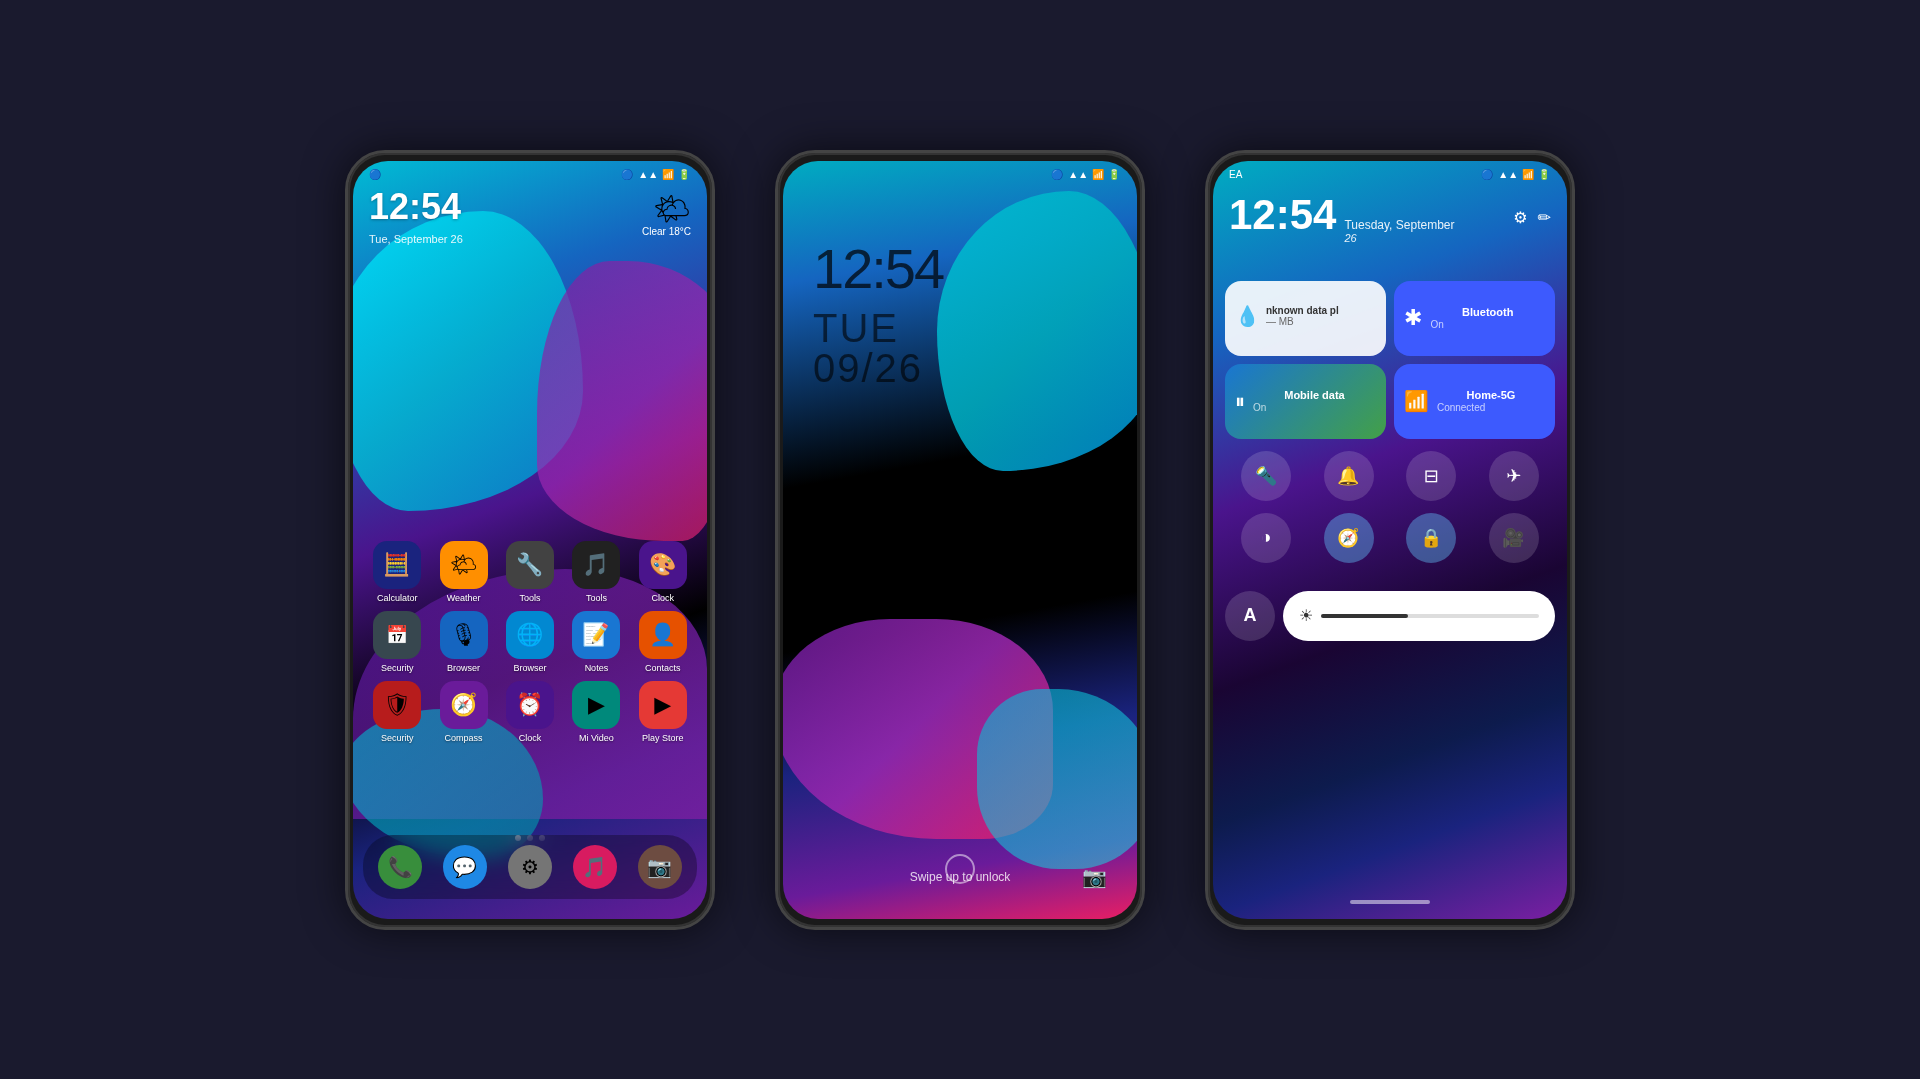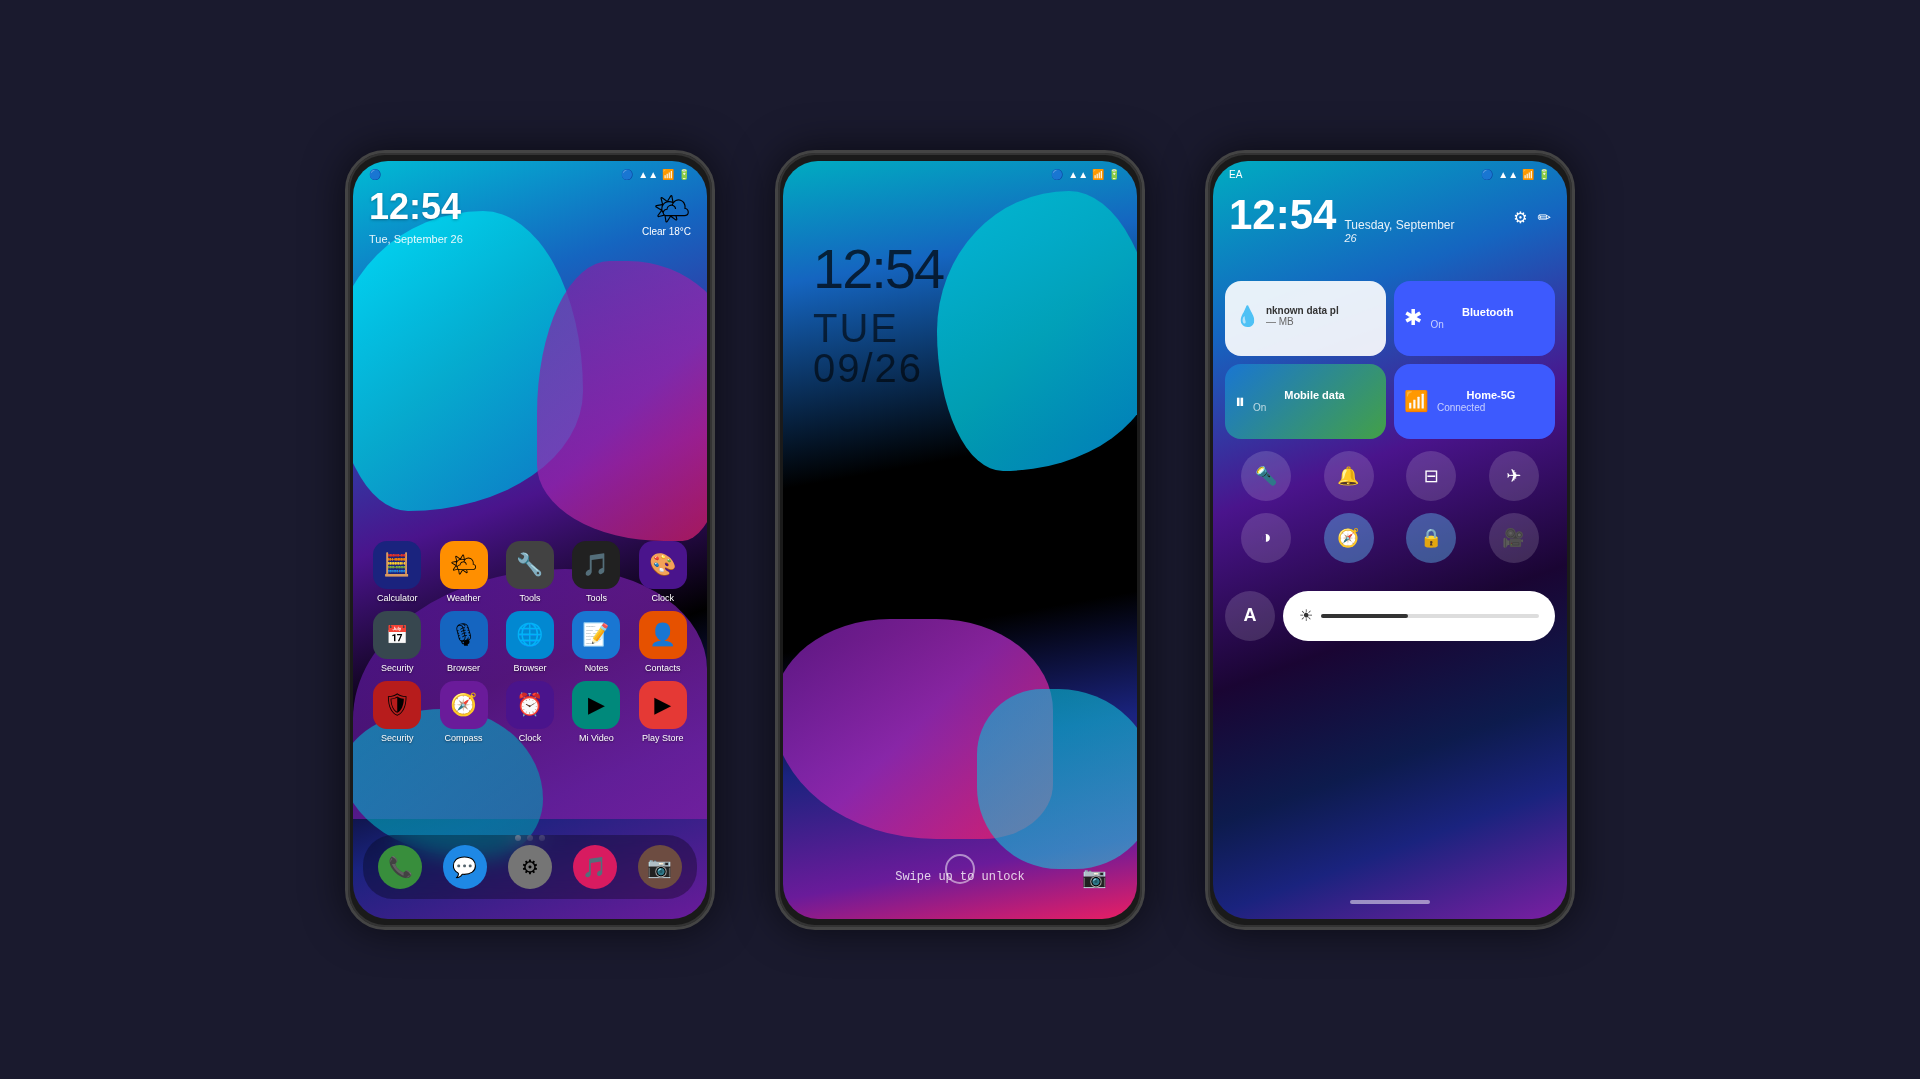--- a/index.html
+++ b/index.html
@@ -296,21 +296,20 @@
     }
 
     .phone2-swipe {
       position: absolute;
       bottom: 35px;
       left: 50%;
       transform: translateX(-50%);
       color: rgba(255,255,255,0.8);
       font-size: 12px;
       white-space: nowrap;
-      font-family: Liberation Mono, monospace;
     }
 
     .phone2-camera-btn {
       position: absolute;
       bottom: 30px;
       right: 30px;
       font-size: 20px;
       color: white;
     }
 

